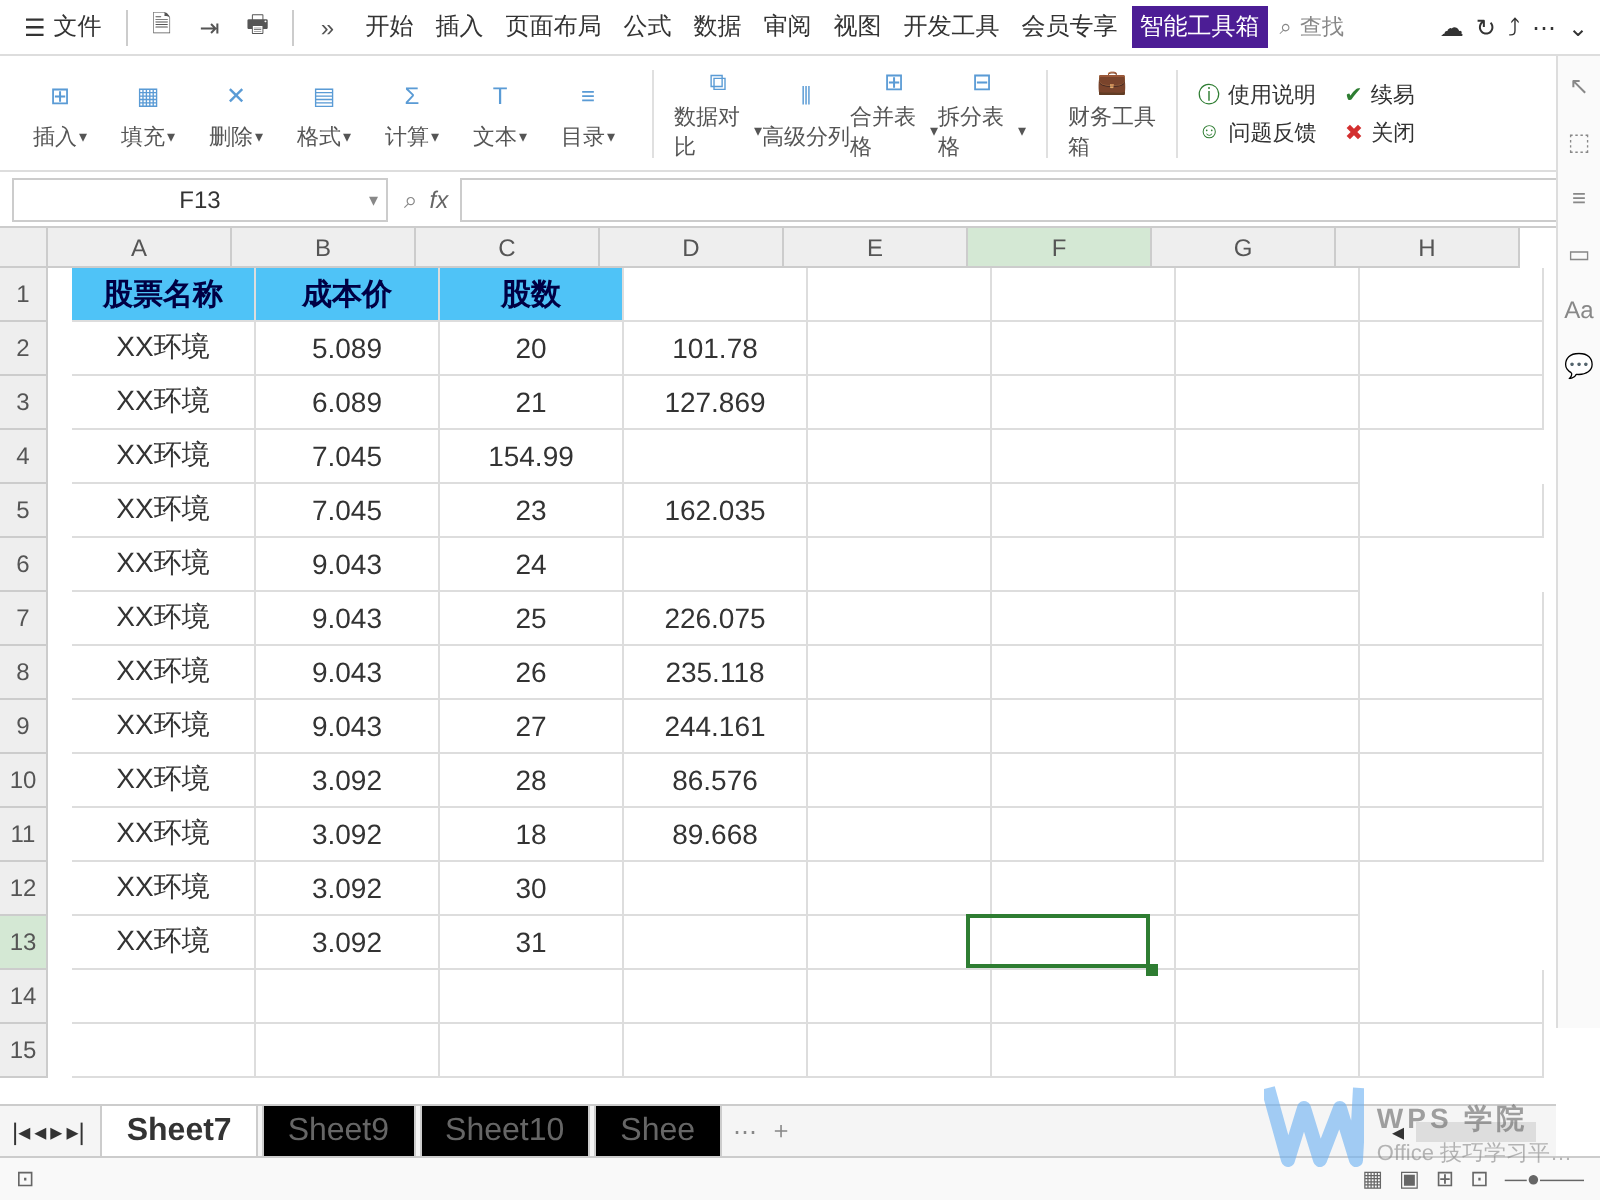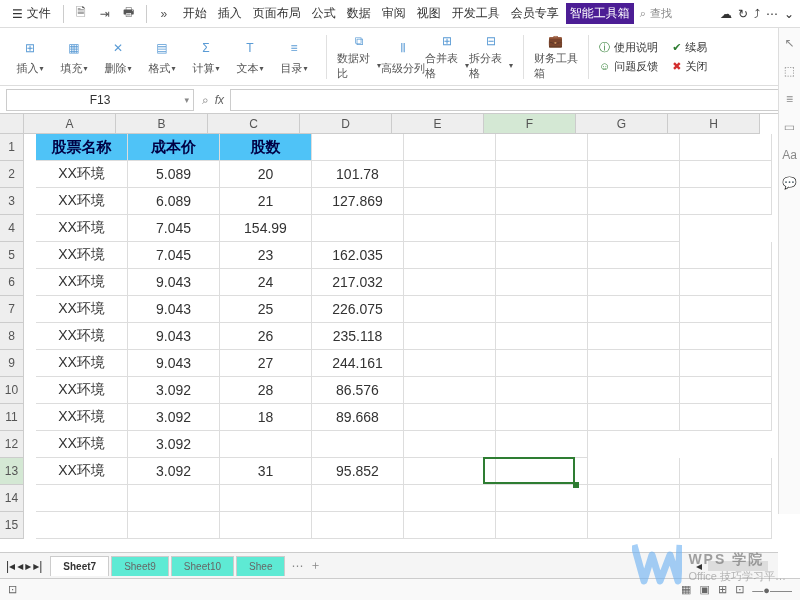--- a/index.html
+++ b/index.html
@@ -46,23 +46,23 @@
 .cells .cell { width: 92px; height: 27px; border-right: 1px solid #ddd; border-bottom: 1px solid #ddd; display: flex; align-items: center; justify-content: center; font-size: 14px; padding: 0 4px; }
 .cells .hdr { background: #4fc3f7; color: #004; font-weight: bold; font-size: 15px; }
 .cells .sel-cell { position: absolute; border: 2px solid #2e7d32; width: 92px; height: 27px; pointer-events: none; }
 .cells .sel-handle { position: absolute; width: 6px; height: 6px; background: #2e7d32; }
 
 .r-sidebar { position: absolute; right: 0; top: 28px; width: 22px; height: 486px; border-left: 1px solid #ddd; display: flex; flex-direction: column; align-items: center; gap: 14px; padding-top: 8px; background: #fafafa; color: #888; }
 
 
 .sheetbar { position: absolute; bottom: 22px; left: 0; right: 22px; height: 26px; border-top: 1px solid #ccc; display: flex; align-items: center; padding: 0 6px; gap: 2px; background: #f5f5f5; }
 .sheetbar .nav { display: flex; gap: 2px; }
-.sheetbar .sheet-tab { padding: 4px 12px; font-size: 10px; background: #fff; border: 1px solid #ccc; border-bottom: none; }
+.sheetbar .sheet-tab { padding: 4px 12px; font-size: 16px; background: #fff; border: 1px solid #ccc; border-bottom: none; }
 .sheetbar .sheet-tab.active { font-weight: bold; background: #fff; }
-.sheetbar .sheet-tab.inactive { background: #5eead4; color: #666; }
+.sheetbar .sheet-tab.inactive { background: #000000; color: #666; }
 
 
 .statusbar { position: absolute; bottom: 0; left: 0; right: 0; height: 22px; border-top: 1px solid #ccc; display: flex; align-items: center; padding: 0 8px; gap: 8px; font-size: 11px; color: #666; background: #f9f9f9; }
 .statusbar .right { margin-left: auto; display: flex; align-items: center; gap: 8px; }
 
 
 .watermark { position: absolute; right: 14px; bottom: 6px; display: flex; align-items: center; gap: 6px; opacity: 0.6; pointer-events: none; }
 .watermark .logo { color: #4a90e2; font-size: 38px; font-weight: bold; font-style: italic; }
 .watermark .txt { display: flex; flex-direction: column; }
 .watermark .txt .t1 { font-size: 14px; font-weight: bold; color: #666; letter-spacing: 2px; }
@@ -261,21 +261,20 @@
         <div class="cell">162.035</div>
         <div class="cell"></div>
         <div class="cell"></div>
         <div class="cell"></div>
         <div class="cell"></div>
       </div>
       <div class="row">
         <div class="cell">XX环境</div>
         <div class="cell">9.043</div>
         <div class="cell">24</div>
-        <div class="cell">217.032</div>
         <div class="cell"></div>
         <div class="cell"></div>
         <div class="cell"></div>
         <div class="cell"></div>
       </div>
       <div class="row">
         <div class="cell">XX环境</div>
         <div class="cell">9.043</div>
         <div class="cell">25</div>
         <div class="cell">226.075</div>
@@ -320,30 +319,30 @@
         <div class="cell">18</div>
         <div class="cell">89.668</div>
         <div class="cell"></div>
         <div class="cell"></div>
         <div class="cell"></div>
         <div class="cell"></div>
       </div>
       <div class="row">
         <div class="cell">XX环境</div>
         <div class="cell">3.092</div>
+        <div class="cell">30</div>
         <div class="cell"></div>
         <div class="cell"></div>
         <div class="cell"></div>
         <div class="cell"></div>
       </div>
       <div class="row">
         <div class="cell">XX环境</div>
         <div class="cell">3.092</div>
         <div class="cell">31</div>
-        <div class="cell">95.852</div>
         <div class="cell"></div>
         <div class="cell"></div>
         <div class="cell"></div>
         <div class="cell"></div>
       </div>
       <div class="row">
         <div class="cell"></div>
         <div class="cell"></div>
         <div class="cell"></div>
         <div class="cell"></div>

